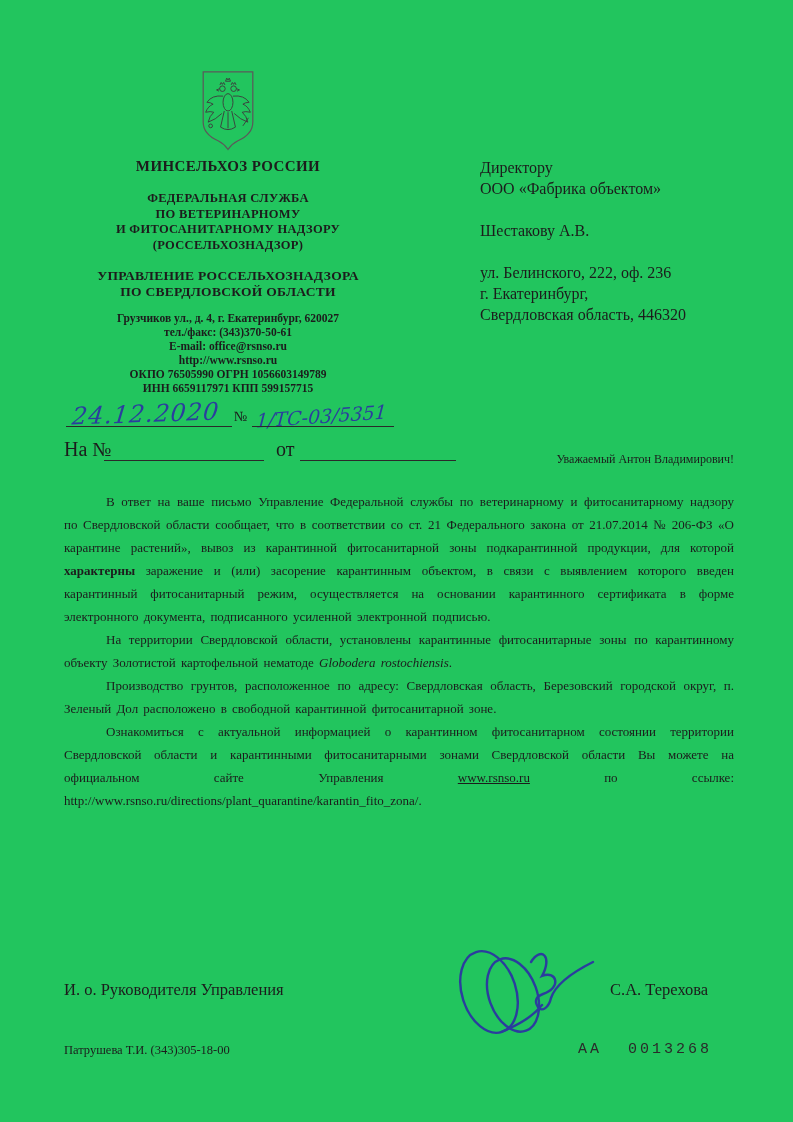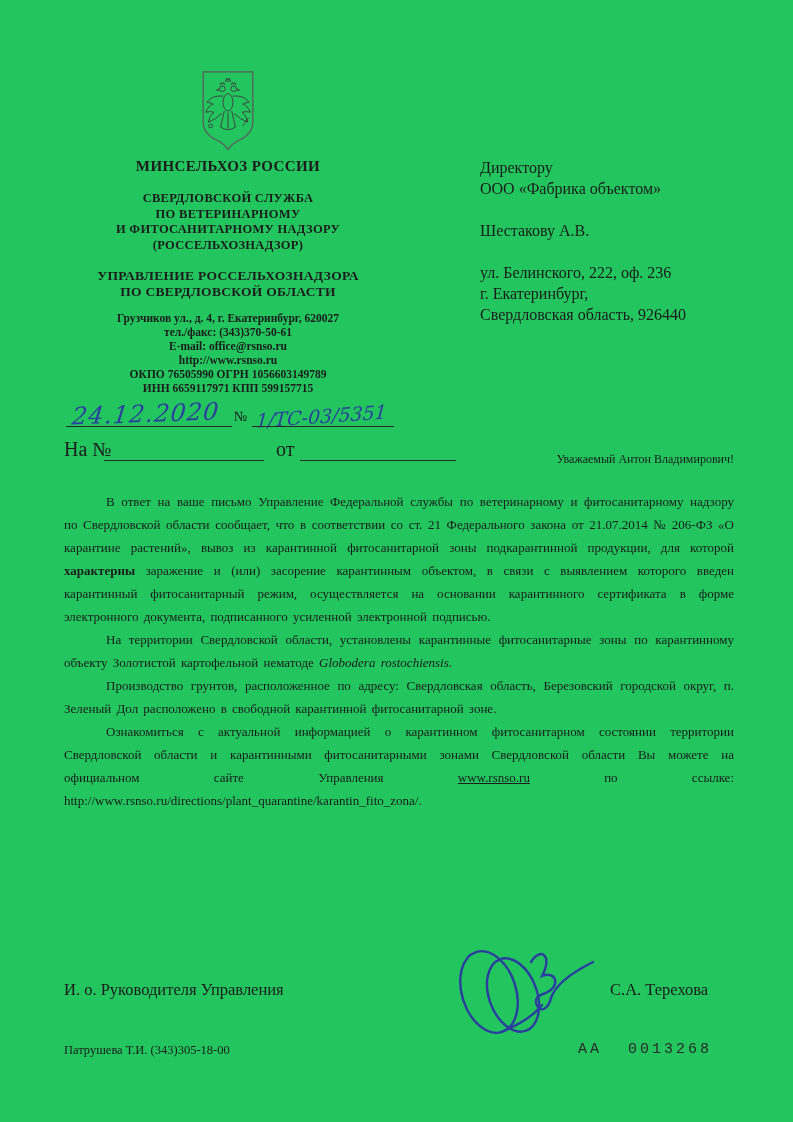--- a/index.html
+++ b/index.html
@@ -69,21 +69,21 @@
         <path d="M58 42 Q76 40 84 52 Q78 52 74 55 Q82 58 86 68 Q78 66 73 68 Q80 74 82 84 Q70 80 60 70"></path>
         <path d="M44 66 L38 92 M50 68 L50 94 M56 66 L62 92 M38 92 Q50 100 62 92"></path>
         <circle cx="22" cy="90" r="3"></circle>
         <path d="M74 90 l9 -13"></path>
       </g>
     </svg>
 
     <div class="lh-ministry">МИНСЕЛЬХОЗ РОССИИ</div>
 
     <div class="lh-service">
-      <div>СВЕРДЛОВСКОЙ СЛУЖБА</div>
+      <div>ФЕДЕРАЛЬНАЯ СЛУЖБА</div>
       <div>ПО ВЕТЕРИНАРНОМУ</div>
       <div>И ФИТОСАНИТАРНОМУ НАДЗОРУ</div>
       <div>(РОССЕЛЬХОЗНАДЗОР)</div>
     </div>
 
     <div class="lh-office">
       <div>УПРАВЛЕНИЕ РОССЕЛЬХОЗНАДЗОРА</div>
       <div>ПО СВЕРДЛОВСКОЙ ОБЛАСТИ</div>
     </div>
 
@@ -114,21 +114,21 @@
 
   <div class="recipient">
     <div class="grp">
       <div>Директору</div>
       <div>ООО «Фабрика объектом»</div>
     </div>
     <div class="grp">Шестакову А.В.</div>
     <div>
       <div>ул. Белинского, 222, оф. 236</div>
       <div>г. Екатеринбург,</div>
-      <div>Свердловская область, 926440</div>
+      <div>Свердловская область, 446320</div>
     </div>
   </div>
 
   <div class="salutation">Уважаемый Антон Владимирович!</div>
 
   <div class="body-text">
     <p><span>В ответ на ваше письмо Управление Федеральной службы по ветеринарному и фитосанитарному надзору по Свердловской области сообщает, что в соответствии со ст. 21 Федерального закона от 21.07.2014 № 206-ФЗ «О карантине растений», вывоз из карантинной фитосанитарной зоны подкарантинной продукции, для которой </span><span class="seg-bold">характерны</span><span> заражение и (или) засорение карантинным объектом, в связи с выявлением которого введен карантинный фитосанитарный режим, осуществляется на основании карантинного сертификата в форме электронного документа, подписанного усиленной электронной подписью.</span></p>
     <p><span>На территории Свердловской области, установлены карантинные фитосанитарные зоны по карантинному объекту Золотистой картофельной нематоде </span><span class="seg-italic">Globodera rostochiensis</span><span>.</span></p>
     <p>Производство грунтов, расположенное по адресу: Свердловская область, Березовский городской округ, п. Зеленый Дол расположено в свободной карантинной фитосанитарной зоне.</p>
     <p><span>Ознакомиться с актуальной информацией о карантинном фитосанитарном состоянии территории Свердловской области и карантинными фитосанитарными зонами Свердловской области Вы можете на официальном сайте Управления </span><span class="seg-underline">www.rsnso.ru</span><span> по ссылке: </span><span>http://www.rsnso.ru/directions/plant_quarantine/karantin_fito_zona/.</span></p>

